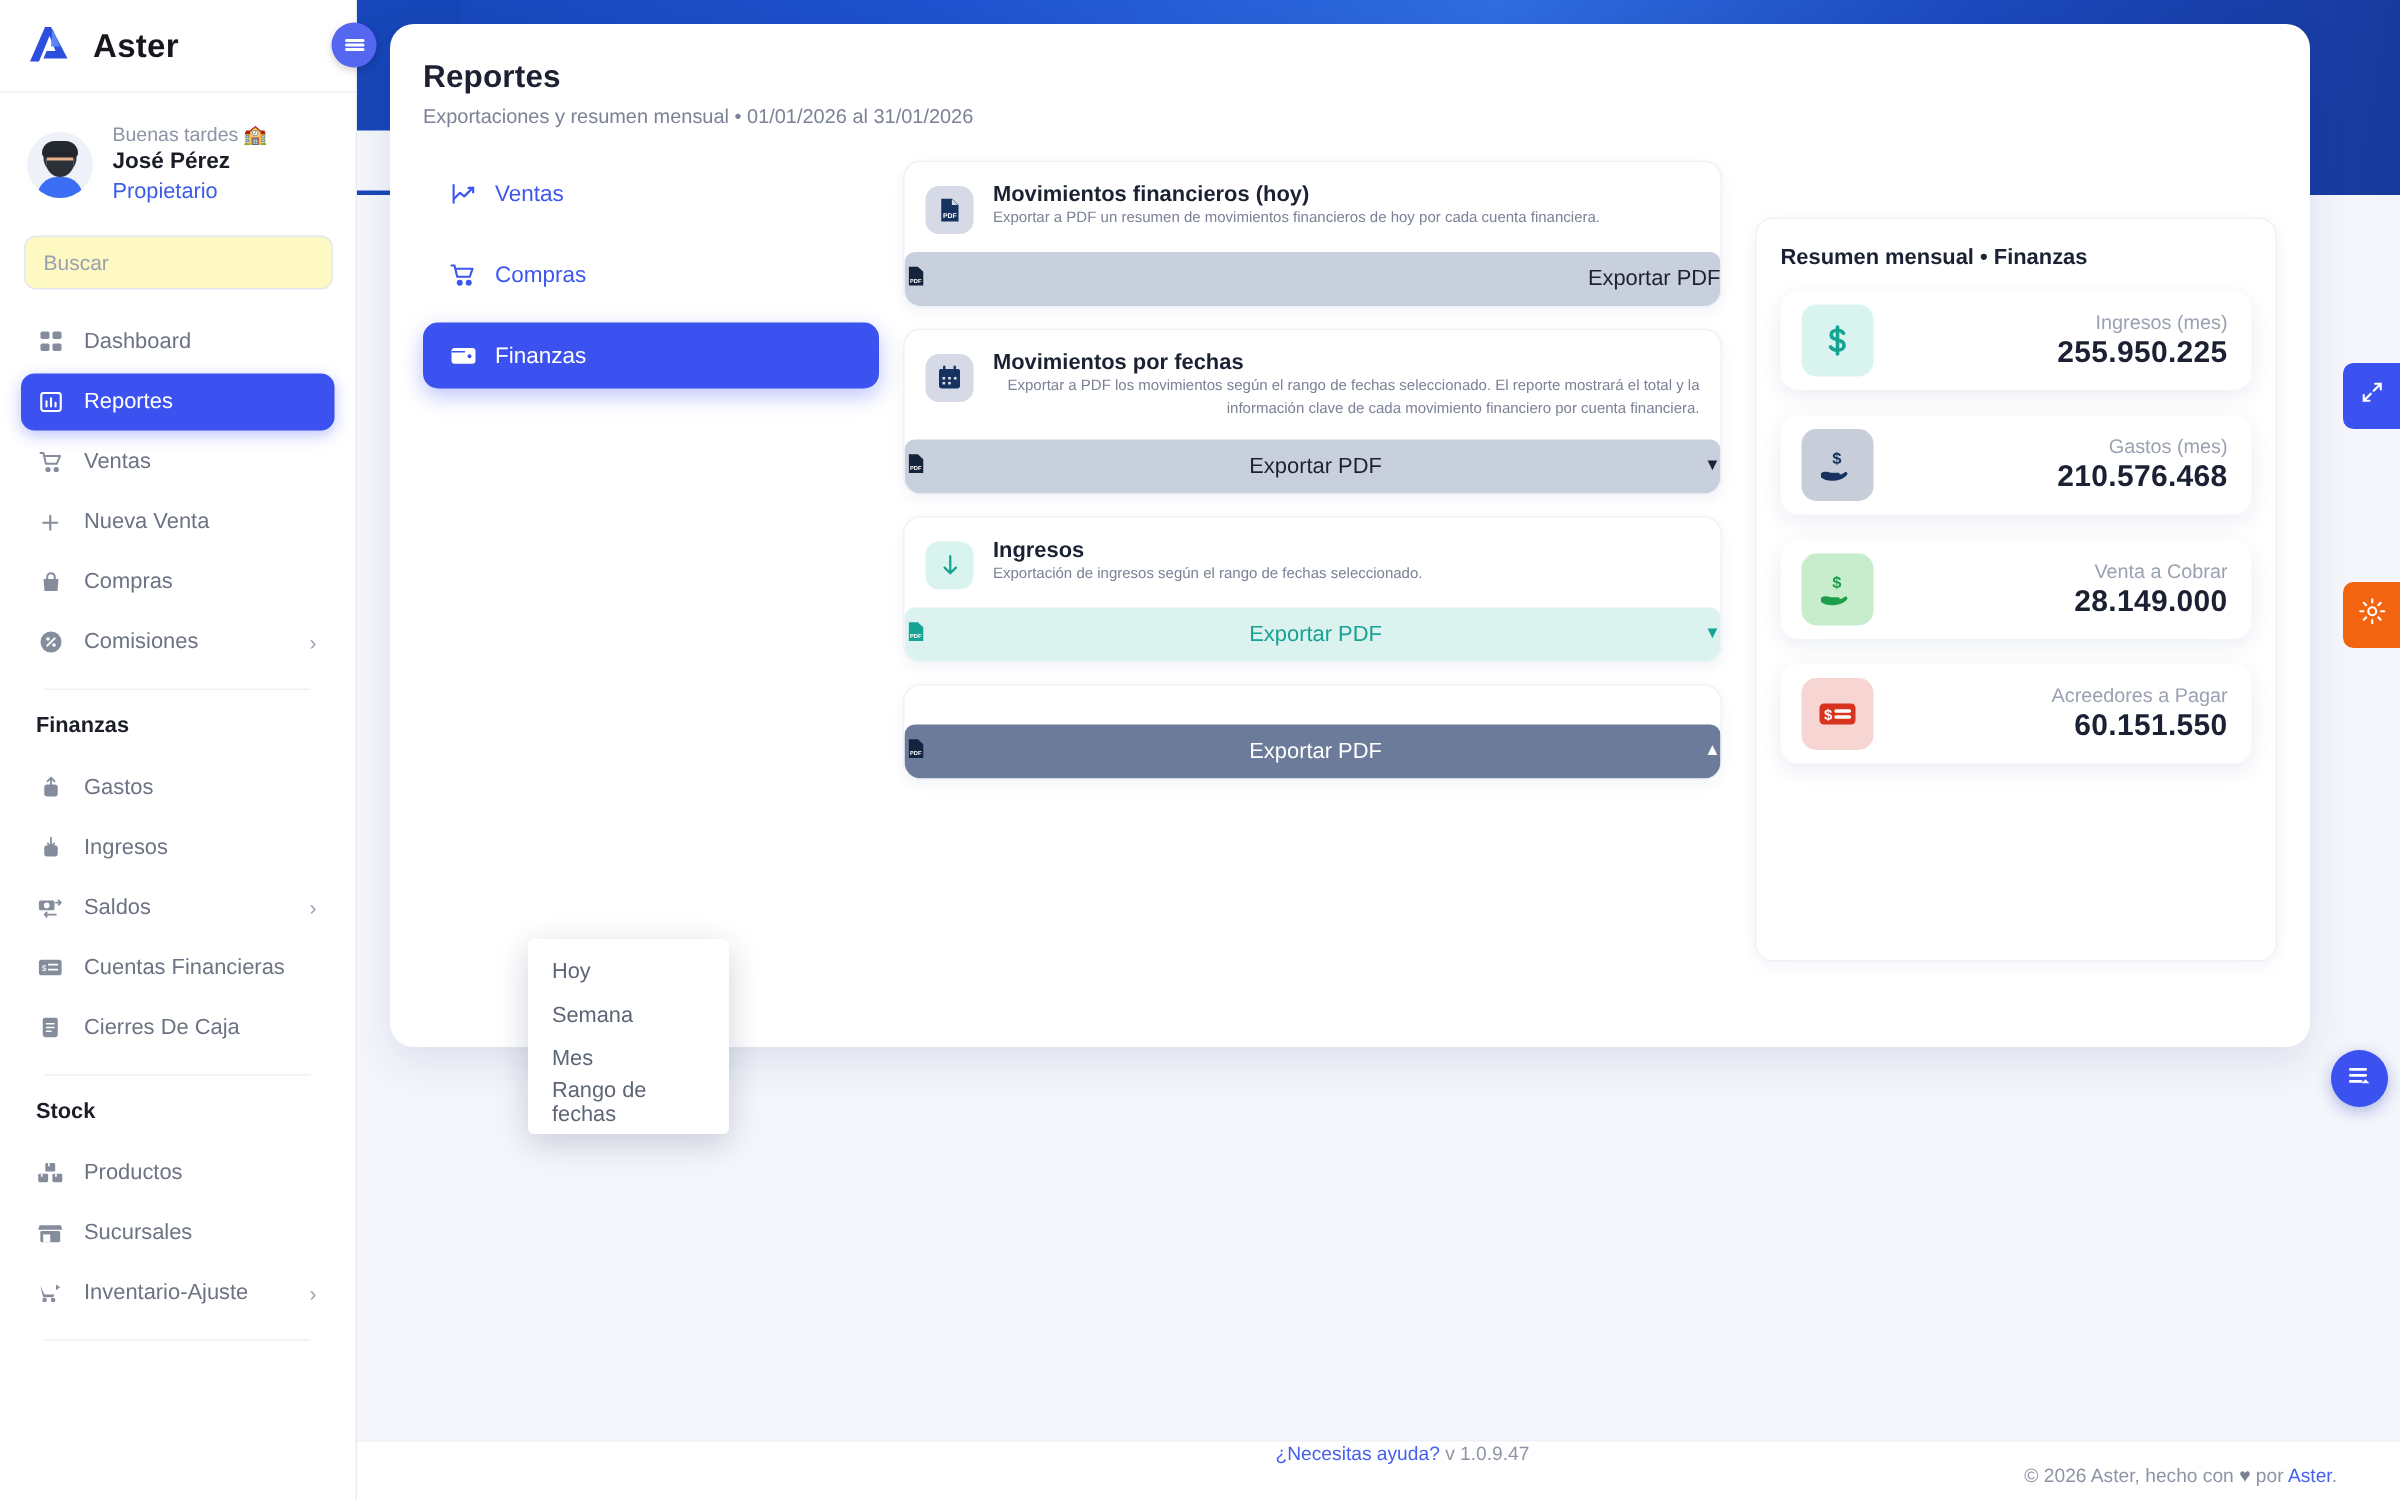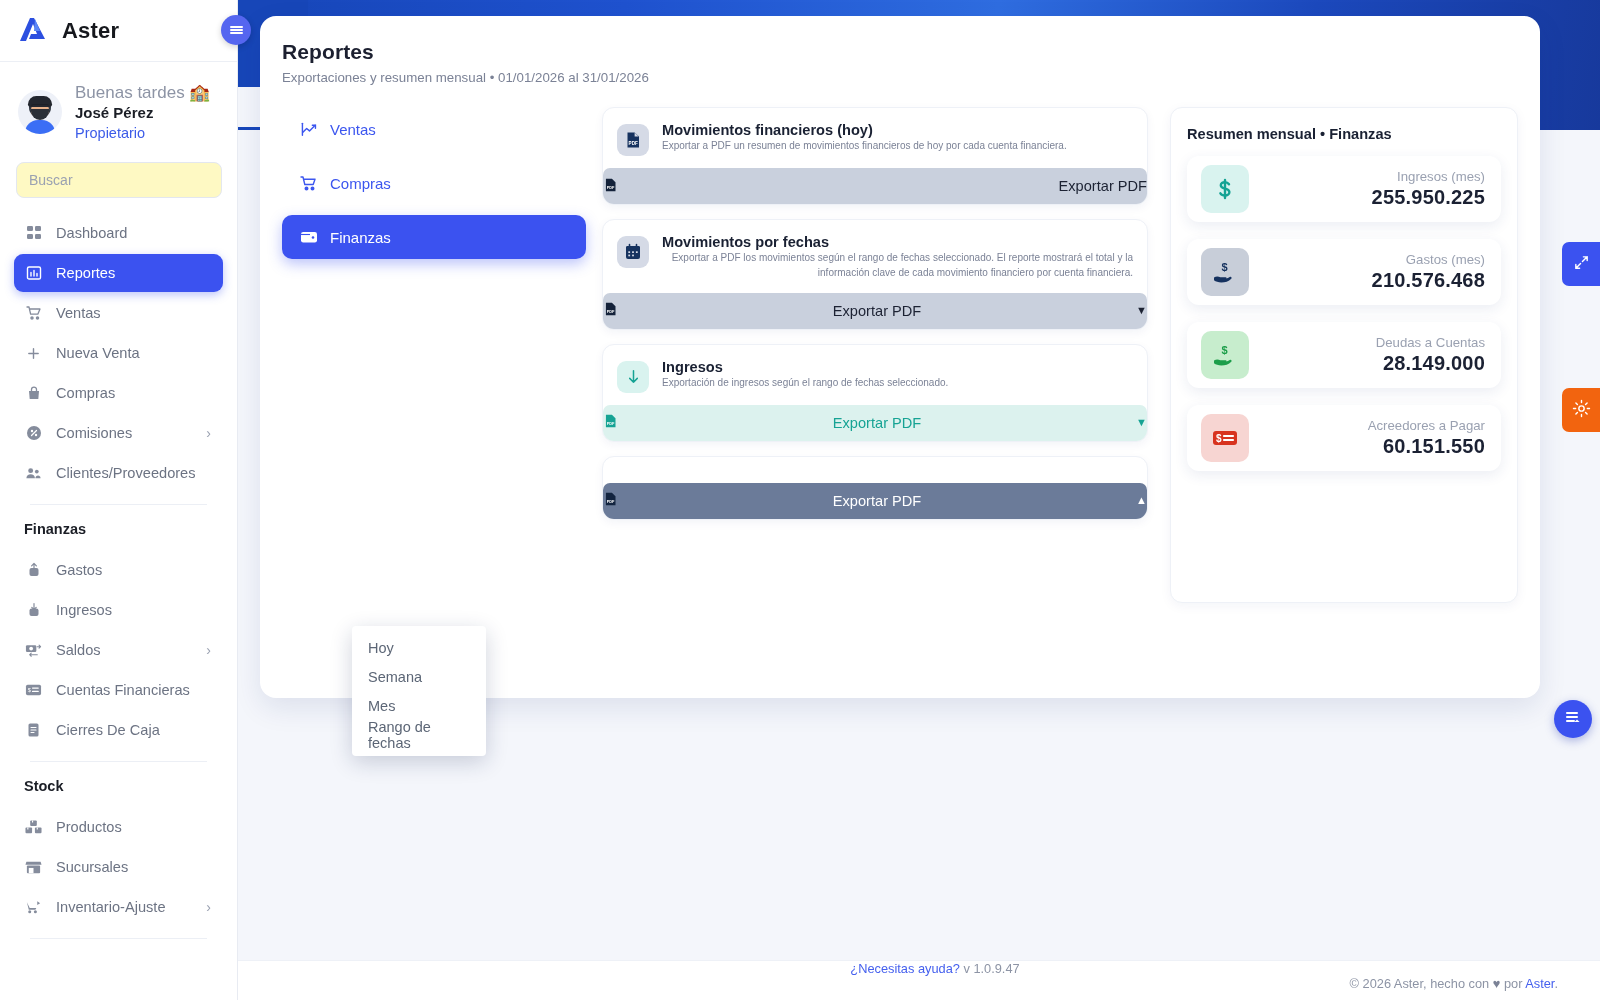--- a/index.html
+++ b/index.html
@@ -31,21 +31,21 @@
              background:#e7b28a; }
   .av-hair { position:absolute; left:10px; top:6px; width:24px; height:11px; border-radius:12px 12px 4px 4px;
              background:#23272e; }
   .av-beard{ position:absolute; left:13px; top:19px; width:18px; height:11px; border-radius:0 0 10px 10px;
              background:#2b3038; }
   .av-body { position:absolute; left:7px; top:30px; width:30px; height:18px; border-radius:13px 13px 0 0;
              background:#3b6ef5; }
   .av-glass{ position:absolute; left:13px; top:14px; width:18px; height:5px; border-top:1.5px solid #1d2026;
              border-radius:3px; }
   .user-meta { line-height: 1.25; }
-  .greet { font-size: 17px; color: #8d94a5; }
+  .greet { font-size: 13px; color: #8d94a5; }
   .uname { font-size: 15px; font-weight: 700; color: #1b1e26; margin-top: 1px; }
   .urole { font-size: 14.5px; color: #3c5be8; margin-top: 1px; }
 
   .search-wrap { padding: 14px 16px 10px 16px; }
   .search-input { width: 206px; height: 36px; border: 1px solid #e3e7ef; border-radius: 8px;
                   padding: 0 12px; font-size: 14px; color: #6b7280; background: #fef9c3;
                   font-family: "Liberation Sans", sans-serif; outline: none; }
   .search-input::placeholder { color: #9aa1b1; }
 
   .nav { padding: 6px 14px 0 14px; }
@@ -122,21 +122,21 @@
 
   
   .dropdown { position: absolute; left: 352px; top: 626px; width: 134px; background:#fff;
               border-radius: 4px; box-shadow: 0 6px 22px rgba(20,35,80,.20); padding: 7px 0;
               z-index: 35; }
   .dd-item { height: 29px; display:flex; align-items:center; padding: 0 16px; font-size: 14.5px;
              color: #5c6676; }
 
   
   .summary { margin-left: 22px; flex: 1; background:#fff; border:1px solid #eef1f7; border-radius:12px;
-             box-shadow: 0 3px 12px rgba(25,45,110,.05); padding: 18px 16px 22px 16px; height: 496px; }
+             box-shadow: 0 3px 12px rgba(25,45,110,.05); padding: 18px 16px 22px 16px; height: 496px; margin-top: 38px; }
   .sum-title { font-size: 14.6px; font-weight: 700; color:#1a2133; margin-bottom: 14px; }
   .stat { background:#fff; border-radius: 12px; box-shadow: 0 4px 14px rgba(30,50,120,.09);
           height: 66px; display:flex; align-items:center; padding: 0 16px 0 14px; margin-bottom: 17px; }
   .stat-ico { width: 48px; height: 48px; border-radius: 10px; display:flex; align-items:center;
               justify-content:center; flex: 0 0 48px; }
   .stat-txt { margin-left:auto; text-align: right; }
   .stat-lbl { font-size: 13.2px; color:#9aa1b1; }
   .stat-val { font-size: 20px; font-weight: 600; color:#1b2133; margin-top: 2px; letter-spacing:.2px; }
 
   
@@ -256,31 +256,20 @@
             <circle cx="8" cy="8" r="7"></circle>
             <path d="M5.5 10.5l5-5" stroke="#fff" stroke-width="1.2" stroke-linecap="round"></path>
             <circle cx="6" cy="6" r="1.2" fill="#fff"></circle>
               <circle cx="10" cy="10" r="1.2" fill="#fff"></circle>
           </svg>
         </span>
         <span>Comisiones</span>
         <span class="chev">›</span>
       </div>
 
-      <div class="nav-item">
-        <span class="nav-ico">
-          <svg width="17" height="17" viewBox="0 0 18 18" fill="currentColor">
-            <circle cx="6" cy="6" r="2.6"></circle>
-              <path d="M1.5 14c0-2.6 2-4.2 4.5-4.2S10.5 11.4 10.5 14z"></path>
-            <circle cx="12.5" cy="7" r="2"></circle>
-              <path d="M11 14c0-1.8 1.2-3 2.8-3 1.3 0 2.7.9 2.7 3z"></path>
-          </svg>
-        </span>
-        <span>Clientes/Proveedores</span>
-      </div>
 
       <div class="nav-sep"></div>
     </nav>
 
     <div class="nav-group-title">Finanzas</div>
     <nav class="nav">
       <div class="nav-item">
         <span class="nav-ico">
           <svg width="16" height="16" viewBox="0 0 16 16" fill="currentColor">
             <rect x="3.5" y="6" width="9" height="8" rx="2"></rect>
@@ -552,21 +541,21 @@
 
         <div class="stat">
           <span class="stat-ico" style="background:#c7edcd;color:#1d9e4a">
             <svg width="28" height="26" viewBox="0 0 28 26" fill="currentColor">
               <text x="10.5" y="12" font-size="11" font-weight="bold" font-family="sans-serif">$</text>
               <path d="M3 18.5c2-1.4 4.5-1.2 6.3-.3h5.4c1.1 0 1.1 1.6 0 1.6h-3.4c2.6 0 5.2-.2 7.4-1.8
                        1.2-.9 2.6.6 1.6 1.7-2.6 2.8-6.2 3.8-10 3.8-3 0-5.5-.9-7.3-2.2z"></path>
             </svg>
           </span>
           <div class="stat-txt">
-            <div class="stat-lbl">Deudas a Cuentas</div>
+            <div class="stat-lbl">Venta a Cobrar</div>
             <div class="stat-val">28.149.000</div>
           </div>
         </div>
 
         <div class="stat">
           <span class="stat-ico" style="background:#f7d5d2;color:#d8331f">
             <svg width="28" height="22" viewBox="0 0 28 22" fill="currentColor">
               <rect x="2" y="4" width="24" height="14" rx="3"></rect>
               <text x="5" y="15" font-size="10" font-weight="bold" font-family="sans-serif" fill="#fff">$</text>
               <path d="M13 9h9M13 13h9" stroke="#fff" stroke-width="2.2" stroke-linecap="round"></path>

